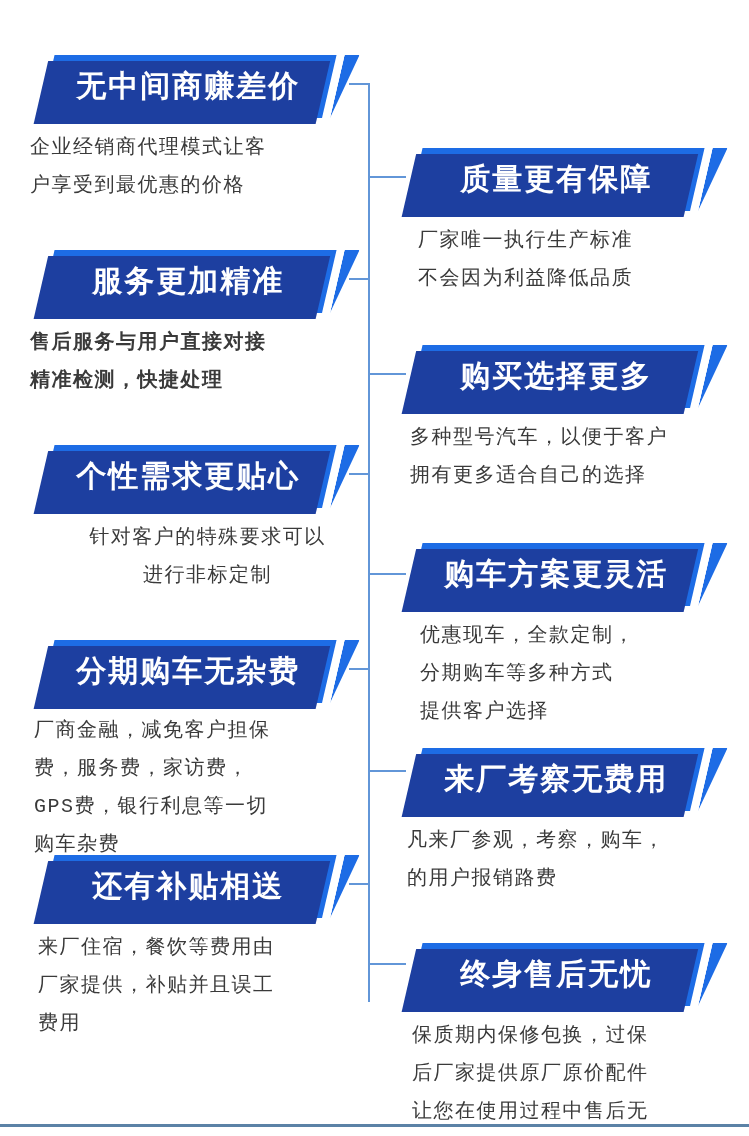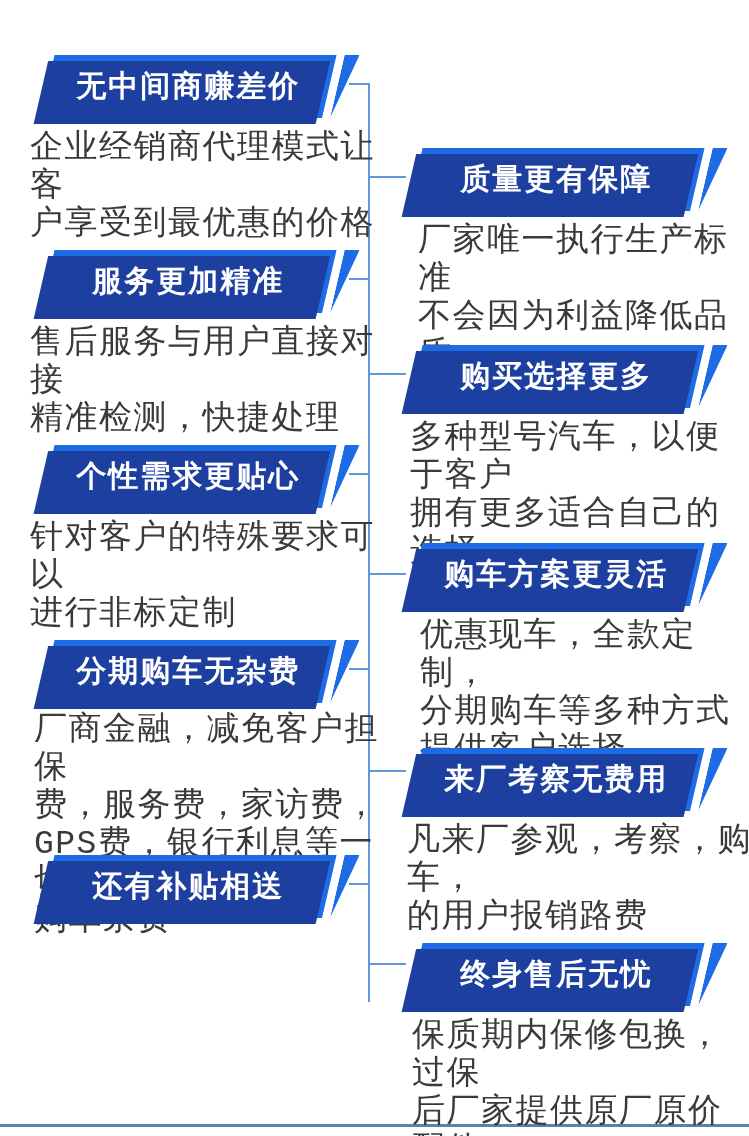--- a/index.html
+++ b/index.html
@@ -33,21 +33,21 @@
     clip-path:polygon(0 0, 100% 0, 0 100%);
   }
   .hdr-text {
     transform:skewX(13deg);
     color:var(--header-text,#fff);
     font-weight:bold; font-size:30px; letter-spacing:2px;
     white-space:nowrap;
   }
   .body {
     margin-top:9px;
-    font-size:33px; line-height:38px; letter-spacing:1.5px;
+    font-size:20px; line-height:38px; letter-spacing:1.5px;
     color:var(--text,#3a3a3a);
     white-space:pre-line;
   }
 </style>
 </head>
 <body>
 
 <div id="canvas">
 
   <div class="vline" style="left:368px; top:83px; height:919px;"></div>
@@ -87,21 +87,21 @@
 不会因为利益降低品质</div>
   </div>
 
   <div class="item" style="left:40px; top:250px;">
     <div class="hdr">
       <div class="bar">
         <span class="hdr-text">服务更加精准</span>
         <div class="piece"></div>
       </div>
     </div>
-    <div class="body" style="margin-left:-10px;">售后服务与用户直接对接
+    <div class="body" style="margin-left:-10px;font-weight:bold;">售后服务与用户直接对接
 精准检测，快捷处理</div>
   </div>
 
   <div class="item" style="left:408px; top:345px;">
     <div class="hdr">
       <div class="bar">
         <span class="hdr-text">购买选择更多</span>
         <div class="piece"></div>
       </div>
     </div>
@@ -109,21 +109,21 @@
 拥有更多适合自己的选择</div>
   </div>
 
   <div class="item" style="left:40px; top:445px;">
     <div class="hdr">
       <div class="bar">
         <span class="hdr-text">个性需求更贴心</span>
         <div class="piece"></div>
       </div>
     </div>
-    <div class="body" style="margin-left:-10px;">针对客户的特殊要求可以
+    <div class="body" style="margin-left:-10px;text-align:center;">针对客户的特殊要求可以
 进行非标定制</div>
   </div>
 
   <div class="item" style="left:408px; top:543px;">
     <div class="hdr">
       <div class="bar">
         <span class="hdr-text">购车方案更灵活</span>
         <div class="piece"></div>
       </div>
     </div>
@@ -156,20 +156,23 @@
 的用户报销路费</div>
   </div>
 
   <div class="item" style="left:40px; top:855px;">
     <div class="hdr">
       <div class="bar">
         <span class="hdr-text">还有补贴相送</span>
         <div class="piece"></div>
       </div>
     </div>
+    <div class="body" style="margin-left:-2px;">来厂住宿，餐饮等费用由
+厂家提供，补贴并且误工
+费用</div>
   </div>
 
   <div class="item" style="left:408px; top:943px;">
     <div class="hdr">
       <div class="bar">
         <span class="hdr-text">终身售后无忧</span>
         <div class="piece"></div>
       </div>
     </div>
     <div class="body" style="margin-left:4px;">保质期内保修包换，过保

